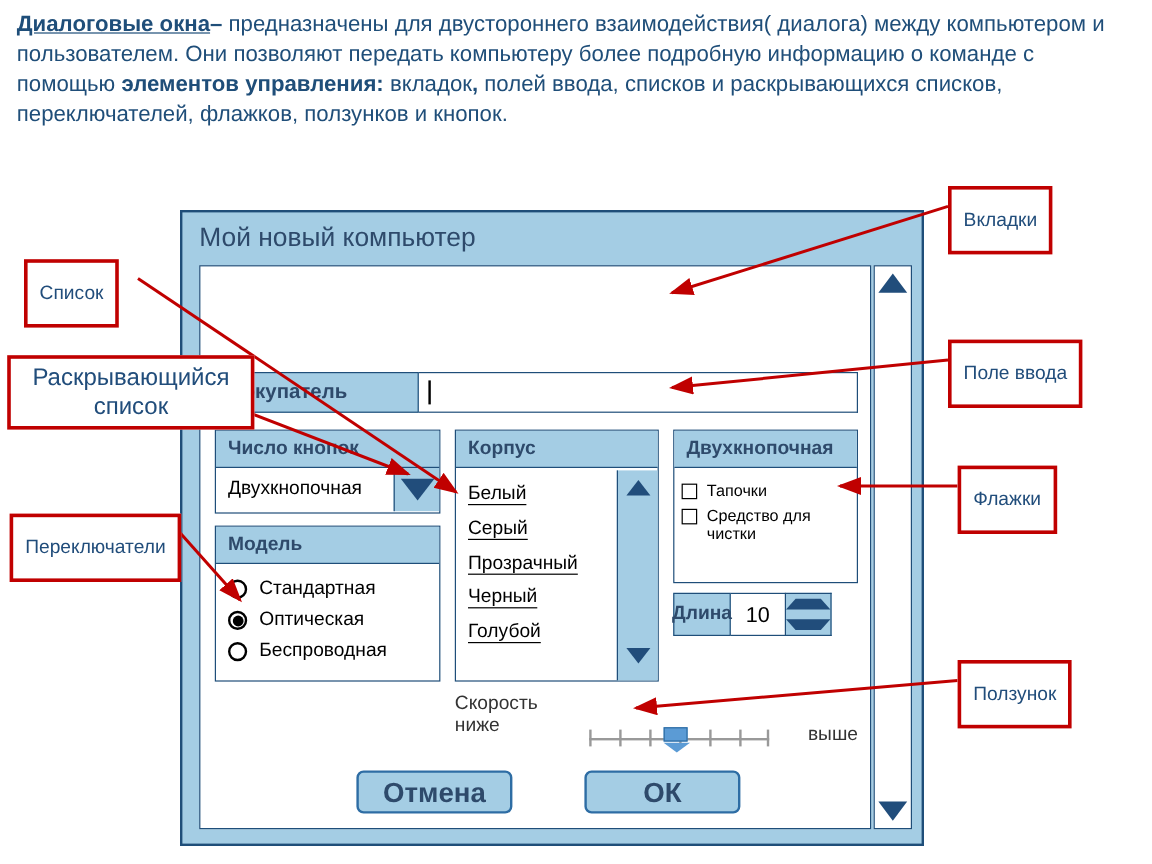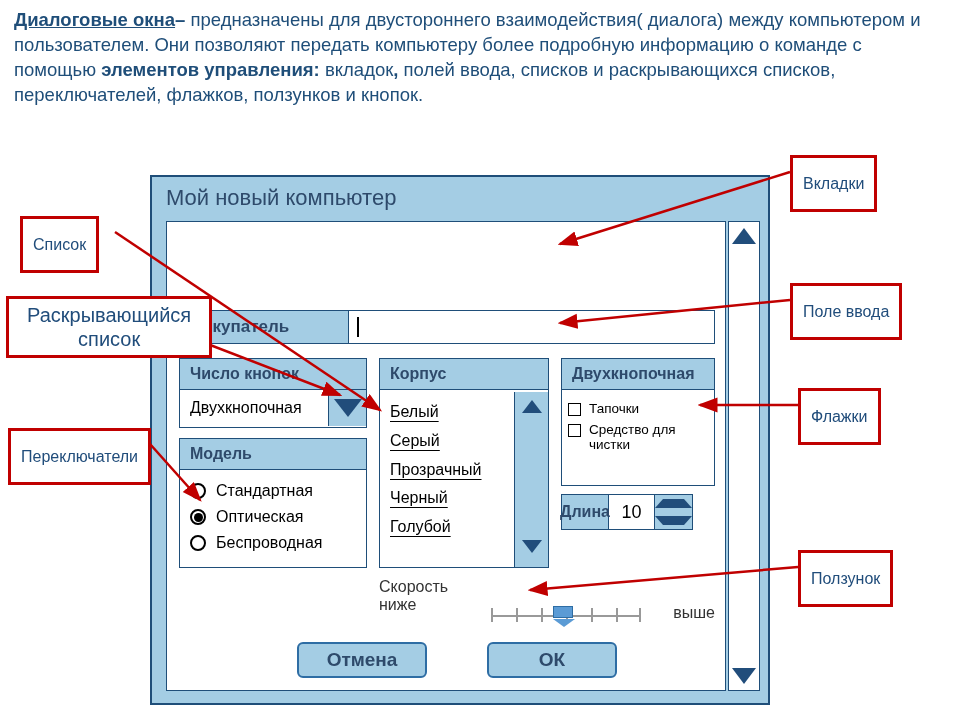--- a/index.html
+++ b/index.html
@@ -160,21 +160,21 @@
   .slider-thumb::after{
     content:""; position:absolute; top:12px; left:-1px;
     width:0;height:0;border-left:11px solid transparent;border-right:11px solid transparent;border-top:8px solid #5b9bd5;
   }
 
   
   .btn-row { position:absolute; left:130px; top:420px; display:flex; gap:60px;}
   .btn {
     background:#a4cde4; border:2px solid #2e6da4; border-radius:6px;
     width:130px; height:36px; display:flex; align-items:center; justify-content:center;
-    color:#2e4a6b; font-weight:bold; font-size:19px;
+    color:#2e4a6b; font-weight:bold; font-size:23px;
   }
 
   
   .callout {
     position:absolute;
     border: 3px solid #c00000;
     background:#fff;
     color:#214d7b;
     font-size:16px;
     text-align:center;

